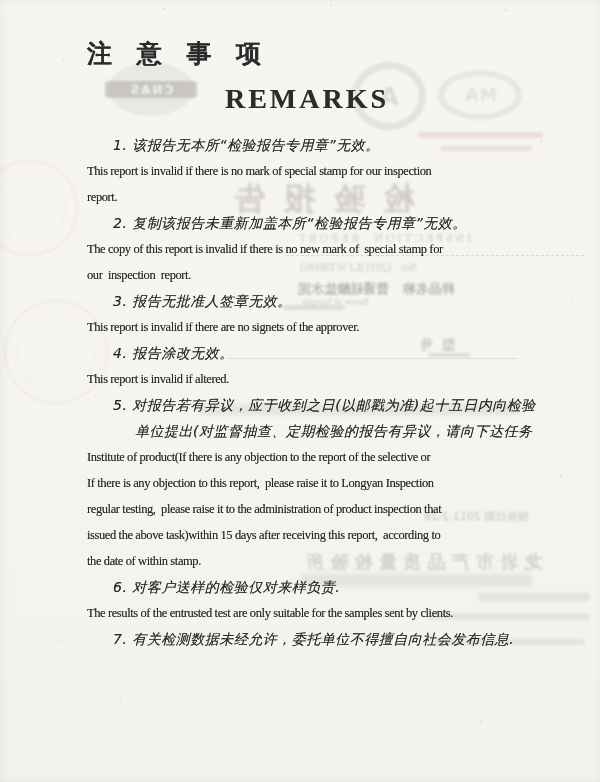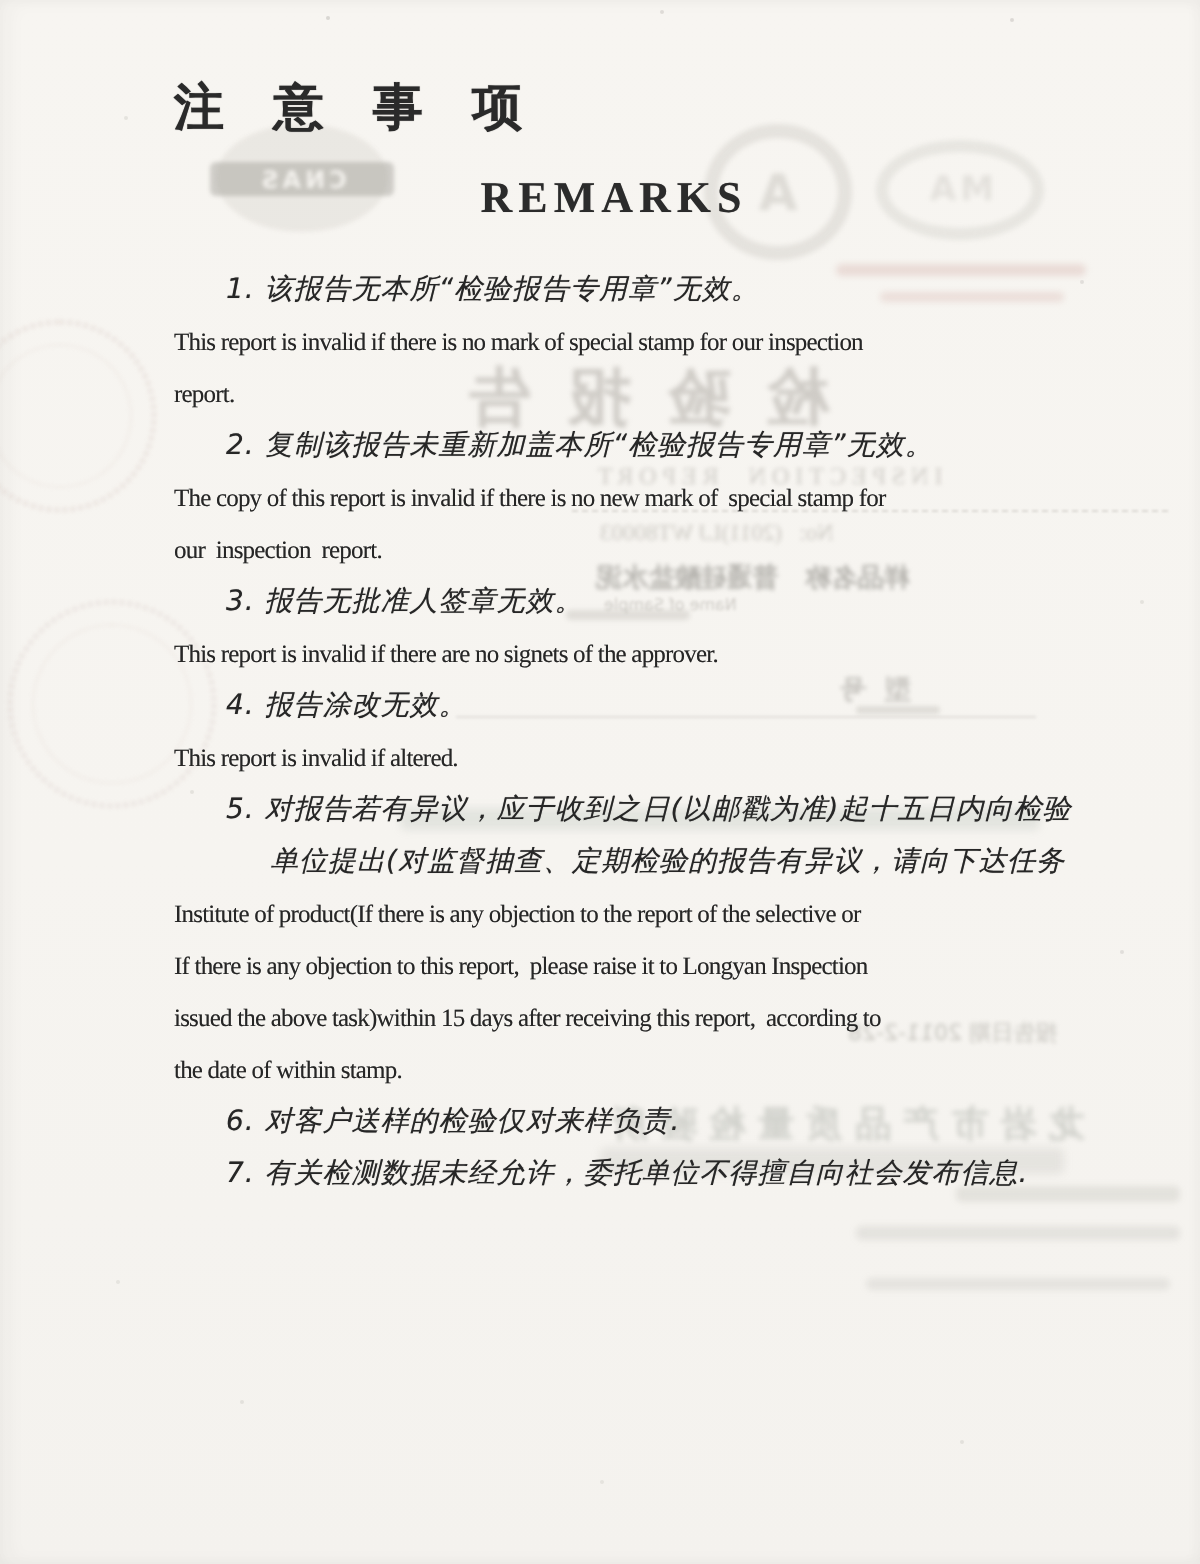--- a/index.html
+++ b/index.html
@@ -10,21 +10,21 @@
     font-family:"DejaVu Sans",sans-serif;
   }
   
   .content{position:absolute;top:0;left:87px;width:440px;}
   h1.title-zh{
     margin:40px 0 0;text-align:left;font-size:25px;line-height:28px;
     font-weight:bold;letter-spacing:8px;color:#2a2a2a;
     text-shadow:0 0 .5px rgba(0,0,0,.5);
   }
   h2.title-en{
-    margin:18px 0 0;text-align:center;font-size:22px;line-height:26px;
+    margin:18px 0 0;text-align:center;font-size:28px;line-height:26px;
     font-weight:bold;letter-spacing:3px;color:#2b2b2b;
     font-family:"Liberation Serif",serif;text-shadow:0 0 .4px rgba(0,0,0,.4);
   }
   .remarks{margin-top:20px;}
   .line{height:26px;line-height:26px;white-space:pre;color:#262626;}
   .cn{font-size:14px;letter-spacing:.5px;text-shadow:0 0 .4px rgba(0,0,0,.45);font-style:italic;}
   .en{font-family:"Liberation Serif",serif;font-size:12.5px;letter-spacing:-.4px;
       text-shadow:0 0 .3px rgba(0,0,0,.4);}
   .ind1{padding-left:26px;}
   .ind2{padding-left:48px;}
@@ -141,21 +141,23 @@
       <div class="line cn ind1">3. 报告无批准人签章无效。</div>
       <div class="line en">This report is invalid if there are no signets of the approver.</div>
 
       <div class="line cn ind1">4. 报告涂改无效。</div>
       <div class="line en">This report is invalid if altered.</div>
 
       <div class="line cn ind1">5. 对报告若有异议，应于收到之日(以邮戳为准)起十五日内向检验</div>
       <div class="line cn ind2">单位提出(对监督抽查、定期检验的报告有异议，请向下达任务</div>
       <div class="line en">Institute of product(If there is any objection to the report of the selective or</div>
       <div class="line en">If there is any objection to this report,  please raise it to Longyan Inspection</div>
+      <div class="line en">regular testing,  please raise it to the administration of product inspection that</div>
       <div class="line en">issued the above task)within 15 days after receiving this report,  according to</div>
       <div class="line en">the date of within stamp.</div>
 
       <div class="line cn ind1">6. 对客户送样的检验仅对来样负责.</div>
+      <div class="line en">The results of the entrusted test are only suitable for the samples sent by clients.</div>
 
       <div class="line cn ind1">7. 有关检测数据未经允许，委托单位不得擅自向社会发布信息.</div>
     </div>
   </div>
 </div>
 
 </body></html>

